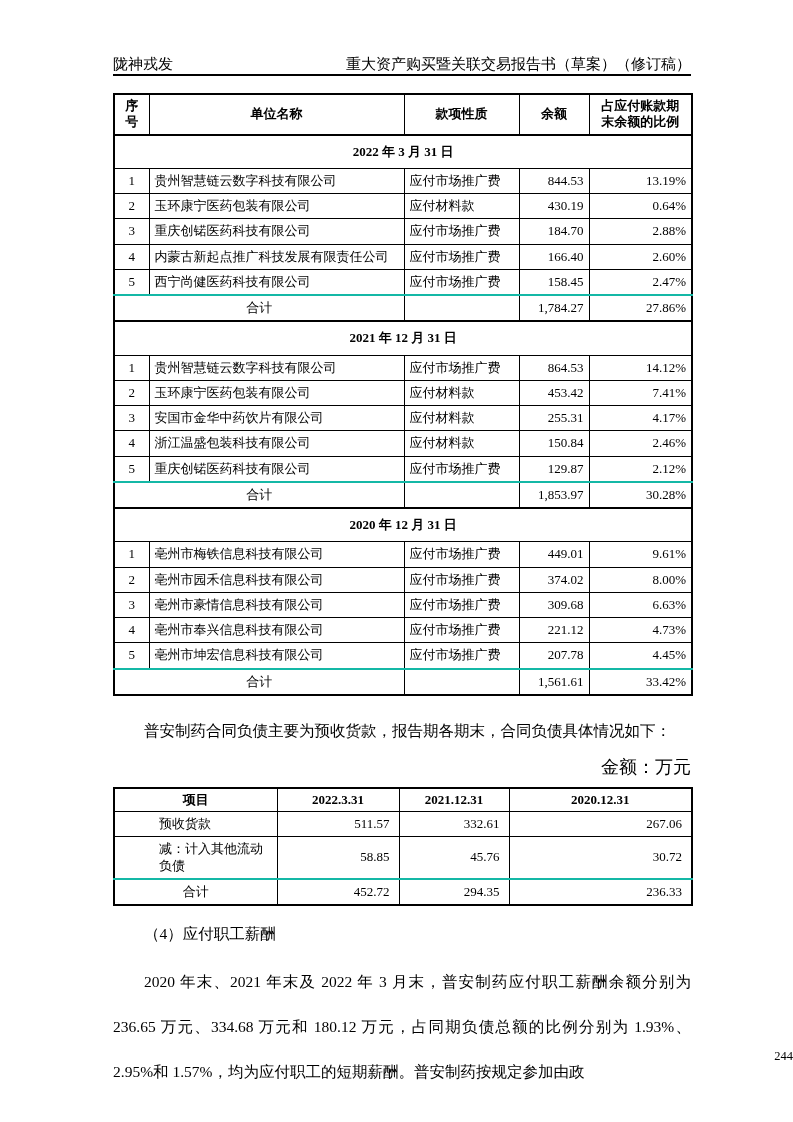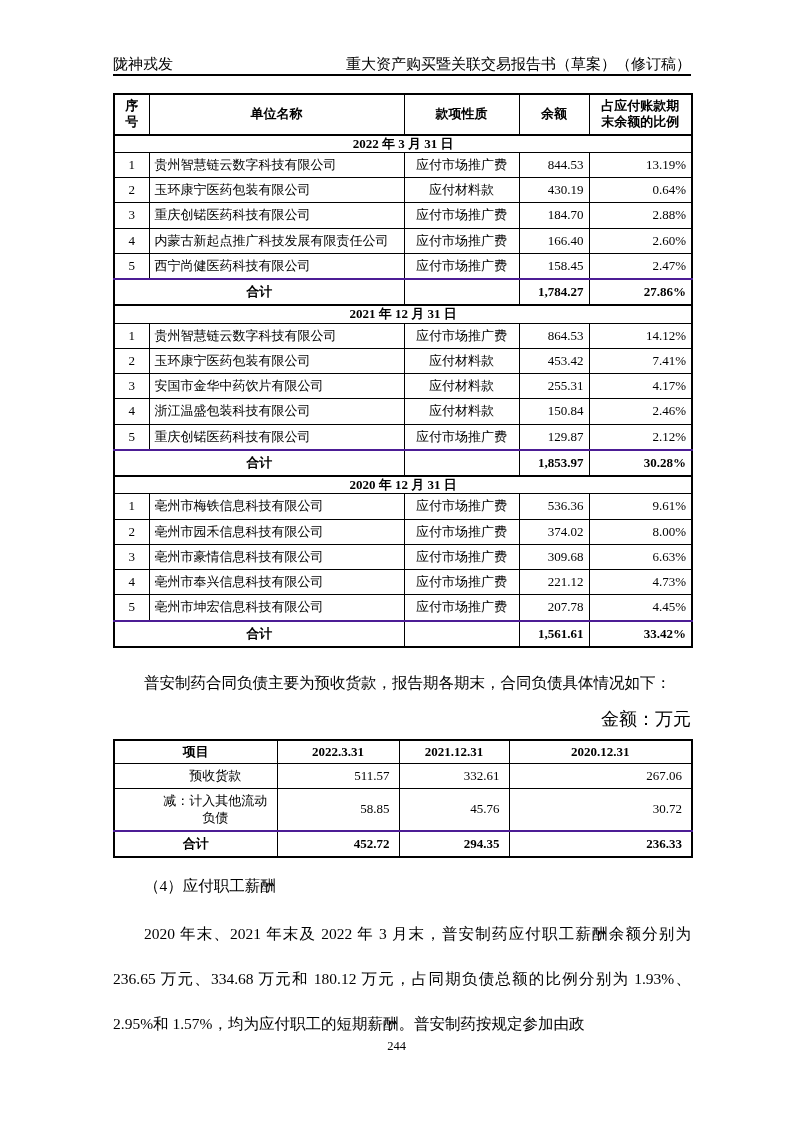--- a/index.html
+++ b/index.html
@@ -17,37 +17,37 @@
   
   table { border-collapse:collapse; width:578px; table-layout:fixed; font-size:13px; }
   table.t1 { margin-top:17px; }
   table.t2 { margin-top:8px; }
   table.t1, table.t2 { border:2.5px solid #000; }
   th, td { border:1px solid #000; padding:4px 5px; line-height:1.25; overflow:hidden; }
   th { font-weight:bold; text-align:center; white-space:pre-line; padding:3px 2px; }
   .t1 thead th { border-bottom-width:2px; }
   td.c-no { text-align:center; }
   td.c-name { text-align:left; }
-  td.c-nature { text-align:center; }
+  td.c-nature { }
   td.c-num { text-align:right; }
   tr.date-row td {
     border-top:2px solid #000; border-bottom:1px solid #000;
-    text-align:center; font-weight:bold; padding:0 2px;
-  }
-  tr.total-row td { border-top:2px solid #4c1d95; border-bottom:2px solid #000; font-weight:bold; }
+    text-align:center; font-weight:bold; padding:8px 2px;
+  }
+  tr.total-row td { border-top:2px solid #14b8a6; border-bottom:2px solid #000; font-weight:normal; }
   tr.total-row td.total-label { text-align:center; }
-  .t2 tbody td.c-label { text-align:center;padding-left:44px; }
+  .t2 tbody td.c-label { text-align:left;padding-left:44px; }
   .t2 td.c-num { padding-right:9px; }
   
   .sub-heading { margin-top:16px; font-size:15.5px; text-indent:2em; line-height:1.6; }
   .para { margin-top:12px; font-size:15.5px; line-height:45px; text-align:justify; text-indent:2em; }
   .amount-unit { text-align:right; font-size:18px; margin-top:2px; }
   .page-number {
-    position:absolute; bottom:68px; left:0; width:100%;
-    text-align:center; font-size:12.5px;
+    position:absolute; bottom:58px; left:0; width:100%;
+    text-align:right; font-size:12.5px;
   }
 </style>
 </head>
 <body>
 
 <div class="page">
 
   <div class="doc-header">
     <span>陇神戎发</span>
     <span>重大资产购买暨关联交易报告书（草案）（修订稿）</span>
@@ -163,21 +163,21 @@
         <td class="c-num">30.28%</td>
       </tr>
 
       <tr class="date-row">
         <td colspan="5">2020 年 12 月 31 日</td>
       </tr>
       <tr>
         <td class="c-no">1</td>
         <td class="c-name">亳州市梅铁信息科技有限公司</td>
         <td class="c-nature">应付市场推广费</td>
-        <td class="c-num">536.36</td>
+        <td class="c-num">449.01</td>
         <td class="c-num">9.61%</td>
       </tr>
       <tr>
         <td class="c-no">2</td>
         <td class="c-name">亳州市园禾信息科技有限公司</td>
         <td class="c-nature">应付市场推广费</td>
         <td class="c-num">374.02</td>
         <td class="c-num">8.00%</td>
       </tr>
       <tr>

